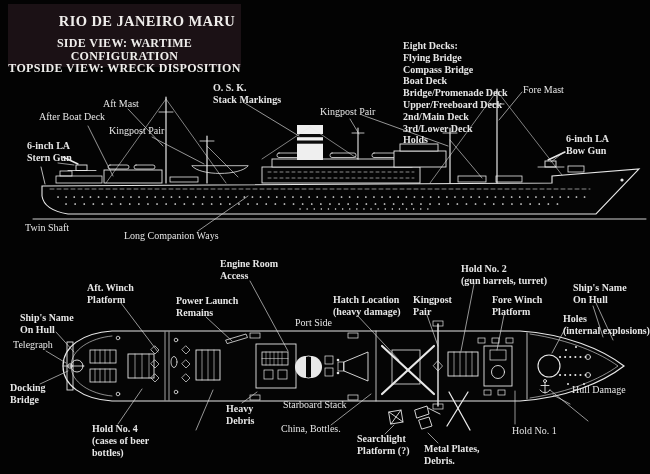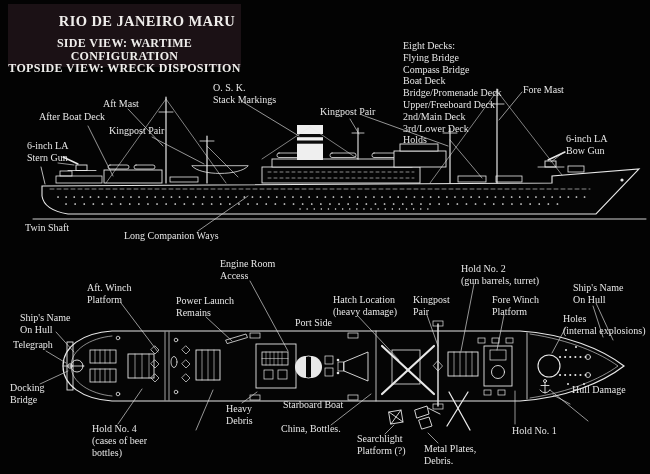--- a/index.html
+++ b/index.html
@@ -4,21 +4,21 @@
 <style>
   html,body{margin:0;padding:0;background:#000;}
   .stage{position:relative;width:650px;height:474px;background:#030303;overflow:hidden;
          font-family:"Liberation Serif","DejaVu Serif",serif;}
   .title-box{position:absolute;left:8px;top:4px;width:233px;height:63px;background:#1b1115;
              text-align:center;color:#efedeb;}
   .tb-title{margin-top:9px;font-size:14.5px;font-weight:bold;letter-spacing:.4px;padding-left:45px;}
   .tb-sub{font-size:12px;font-weight:bold;letter-spacing:.3px;line-height:12.5px;}
   .tb-sub.first{margin-top:7px;}
   .lbl{position:absolute;color:#e6e6e6;font-size:10px;line-height:11.8px;white-space:nowrap;}
-  .ln{display:block;}
+  .ln{display:block;font-weight:bold;}
   svg{position:absolute;left:0;top:0;}
 </style>
 </head>
 <body>
 
 <div class="stage">
 
   <svg width="650" height="474" viewBox="0 0 650 474">
     <g stroke="#e8e8e8" fill="none" stroke-width="1" stroke-linecap="round">
 
@@ -303,21 +303,21 @@
   </div>
   <div class="lbl" style="left:92px;top:423px">
     <span class="ln">Hold No. 4</span>
     <span class="ln">(cases of beer</span>
     <span class="ln">bottles)</span>
   </div>
   <div class="lbl" style="left:226px;top:403px">
     <span class="ln">Heavy</span>
     <span class="ln">Debris</span>
   </div>
-  <div class="lbl" style="left:283px;top:399px">Starboard Boat</div>
+  <div class="lbl" style="left:283px;top:399px">Starboard Stack</div>
   <div class="lbl" style="left:281px;top:423px">China, Bottles.</div>
   <div class="lbl" style="left:357px;top:433px">
     <span class="ln">Searchlight</span>
     <span class="ln">Platform (?)</span>
   </div>
   <div class="lbl" style="left:424px;top:443px">
     <span class="ln">Metal Plates,</span>
     <span class="ln">Debris.</span>
   </div>
   <div class="lbl" style="left:512px;top:425px">Hold No. 1</div>

